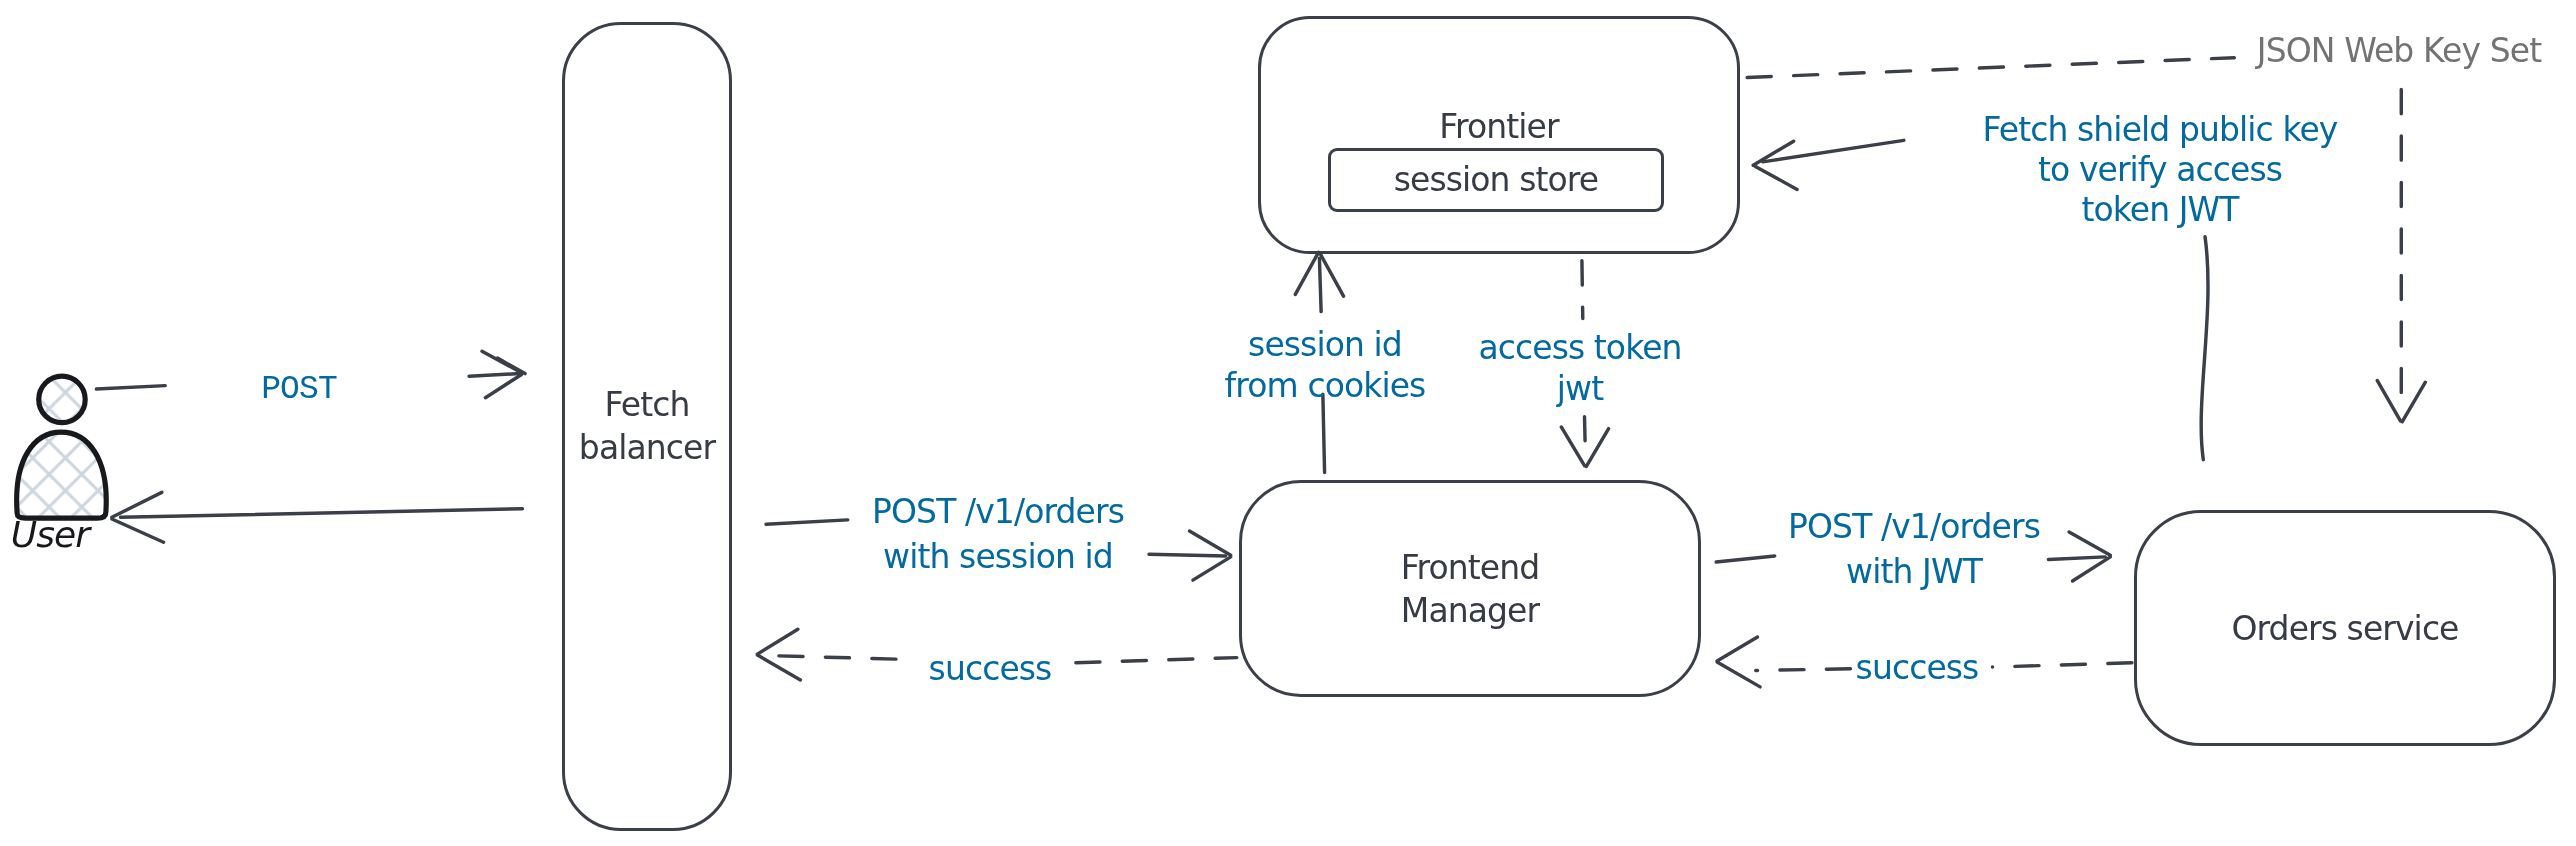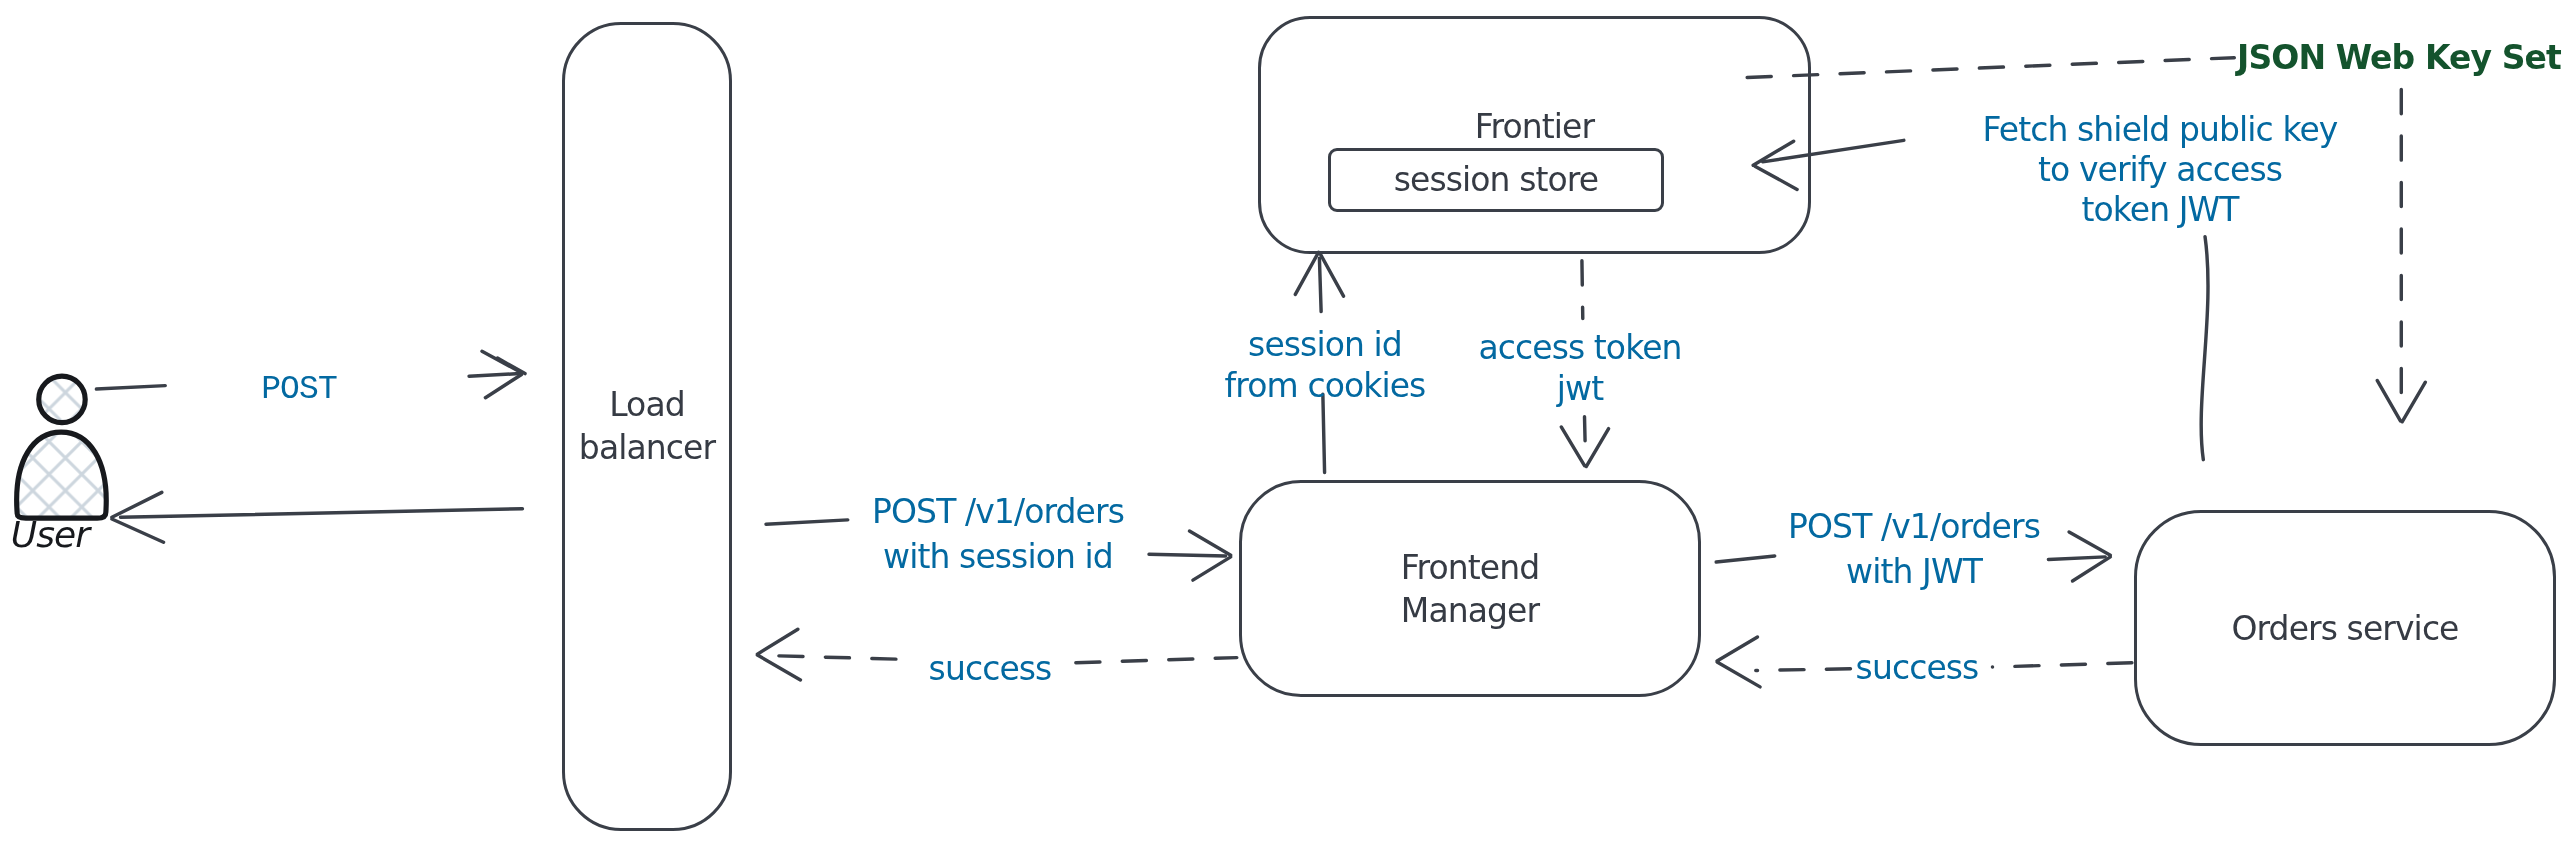--- a/index.html
+++ b/index.html
@@ -22,32 +22,32 @@
   .node-label{
     font-size:33px;line-height:43px;letter-spacing:-0.9px;
     text-align:center;white-space:nowrap;color:#363b44;
   }
   .edge-label{
     position:absolute;transform:translate(-50%,-50%);
     font-size:33px;line-height:45px;letter-spacing:-0.9px;
     text-align:center;white-space:nowrap;color:#0369a1;
   }
   #lb{left:562px;top:21.5px;width:170px;height:809px;border-radius:59px;}
-  #frontier{left:1258px;top:15.5px;width:553px;height:238px;border-radius:52px;justify-content:flex-start;padding-top:86px;}
+  #frontier{left:1258px;top:15.5px;width:482px;height:238px;border-radius:52px;justify-content:flex-start;padding-top:86px;}
   #session-store{
     position:absolute;left:67px;top:129px;width:336px;height:64px;
     border:3px solid #3a3f48;border-radius:9px;
     display:flex;align-items:center;justify-content:center;box-sizing:border-box;
   }
   #fm{left:1239px;top:480px;width:462px;height:217px;border-radius:62px;}
   #orders{left:2134px;top:466px;width:422px;height:236px;border-radius:67px;margin-top:44px;}
   #user-label{position:absolute;left:50px;top:534px;transform:translate(-50%,-50%);
     font-size:36px;letter-spacing:-0.9px;color:#17191d;white-space:nowrap;font-style:italic;}
-  #jwks-label{position:absolute;left:2399px;top:57px;transform:translate(-50%,-50%);
-    font-size:33px;letter-spacing:-0.9px;color:#14532d;white-space:nowrap;font-weight:bold;}
+  #jwks-label{position:absolute;left:2399px;top:50px;transform:translate(-50%,-50%);
+    font-size:33px;letter-spacing:-0.9px;color:#737373;white-space:nowrap;}
   svg .ink{stroke:#3a3f48;stroke-width:4;fill:none;stroke-linecap:round;stroke-linejoin:round;}
   svg .dash{stroke-dasharray:28 26;}
   svg .person{stroke:#17191d;stroke-width:6;fill:url(#hatch);stroke-linejoin:round;}
 </style>
 </head>
 <body>
 
 <div id="canvas">
 
   <svg class="layer" viewBox="0 0 2993 984">
@@ -120,21 +120,21 @@
       <path class="ink dash" d="M2030,90 L2596,67"></path>
     </g>
 
     <g>
       <path class="ink dash" d="M2790,104 L2790,468"></path>
       <path class="ink" d="M2762,442 L2789,489 M2818,444 L2791,490"></path>
     </g>
   </svg>
 
   <div id="lb" class="node">
-    <div class="node-label">Load</div>
+    <div class="node-label">Fetch</div>
     <div class="node-label">balancer</div>
   </div>
 
   <div id="frontier" class="node">
     <div class="node-label">Frontier</div>
     <div id="session-store">
       <div class="node-label">session store</div>
     </div>
   </div>
 

